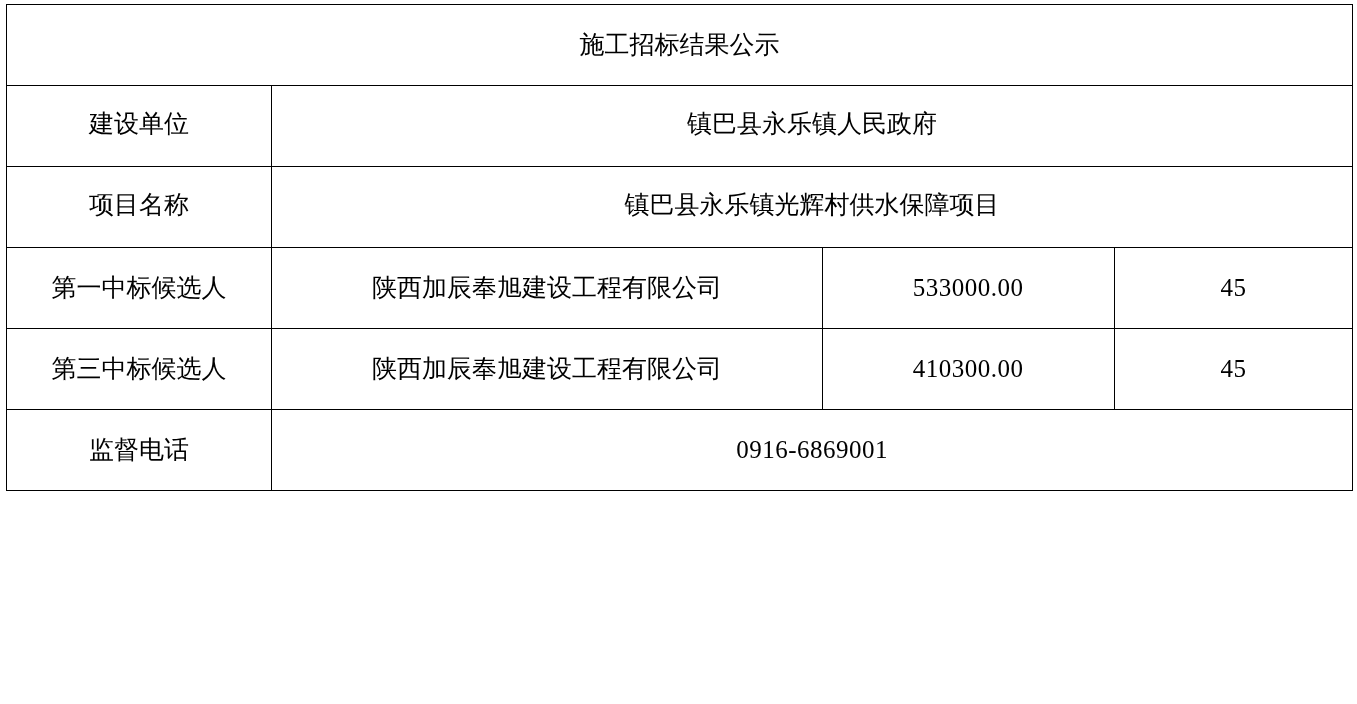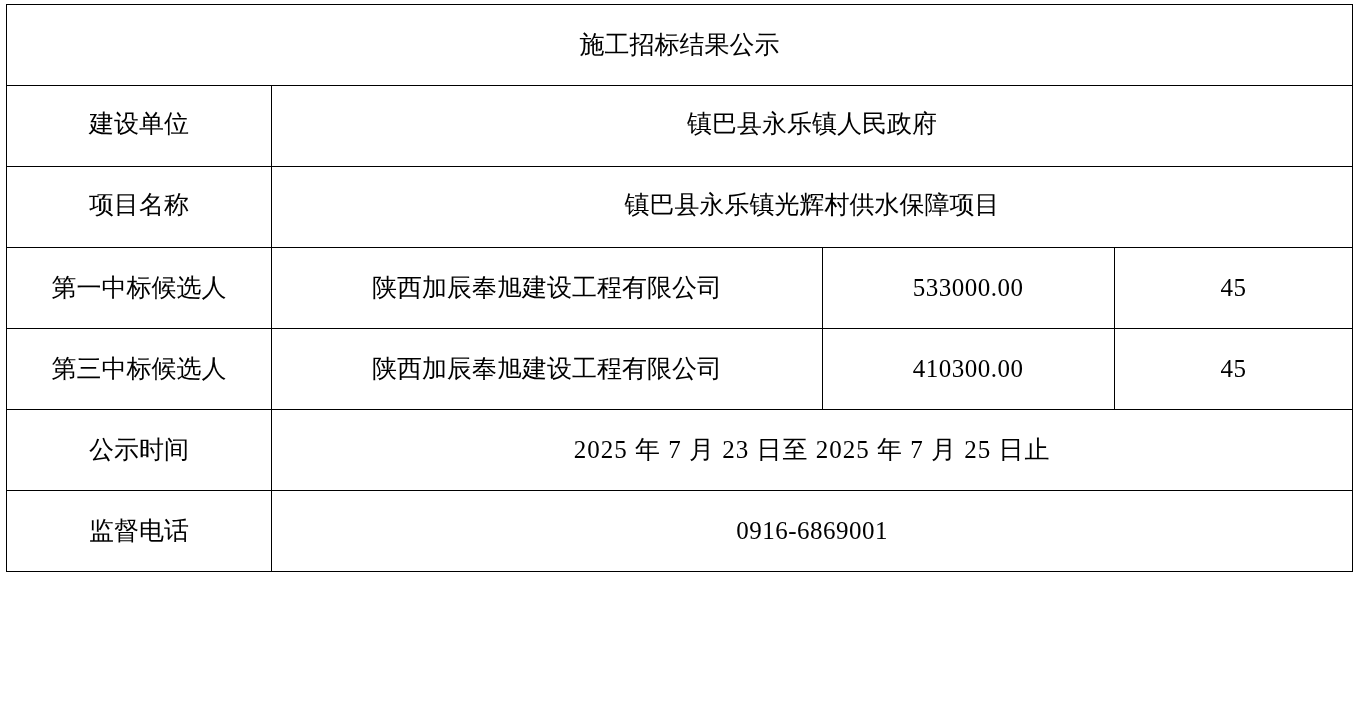--- a/index.html
+++ b/index.html
@@ -100,23 +100,19 @@
         <td>陕西加辰奉旭建设工程有限公司</td>
         <td class="nowrap-num">533000.00</td>
         <td class="nowrap-num">45</td>
       </tr>
       <tr class="row-cand">
         <td>第三中标候选人</td>
         <td>陕西加辰奉旭建设工程有限公司</td>
         <td class="nowrap-num">410300.00</td>
         <td class="nowrap-num">45</td>
       </tr>
-      <tr class="row-notice">
-        <td>公示时间</td>
-        <td colspan="3" class="date-line">2025 年 7 月 23 日至 2025 年 7 月 25 日止</td>
-      </tr>
       <tr class="row-phone">
         <td>监督电话</td>
         <td colspan="3" class="nowrap-num">0916-6869001</td>
       </tr>
     </tbody>
   </table>
 </div>
 
 </body></html>

